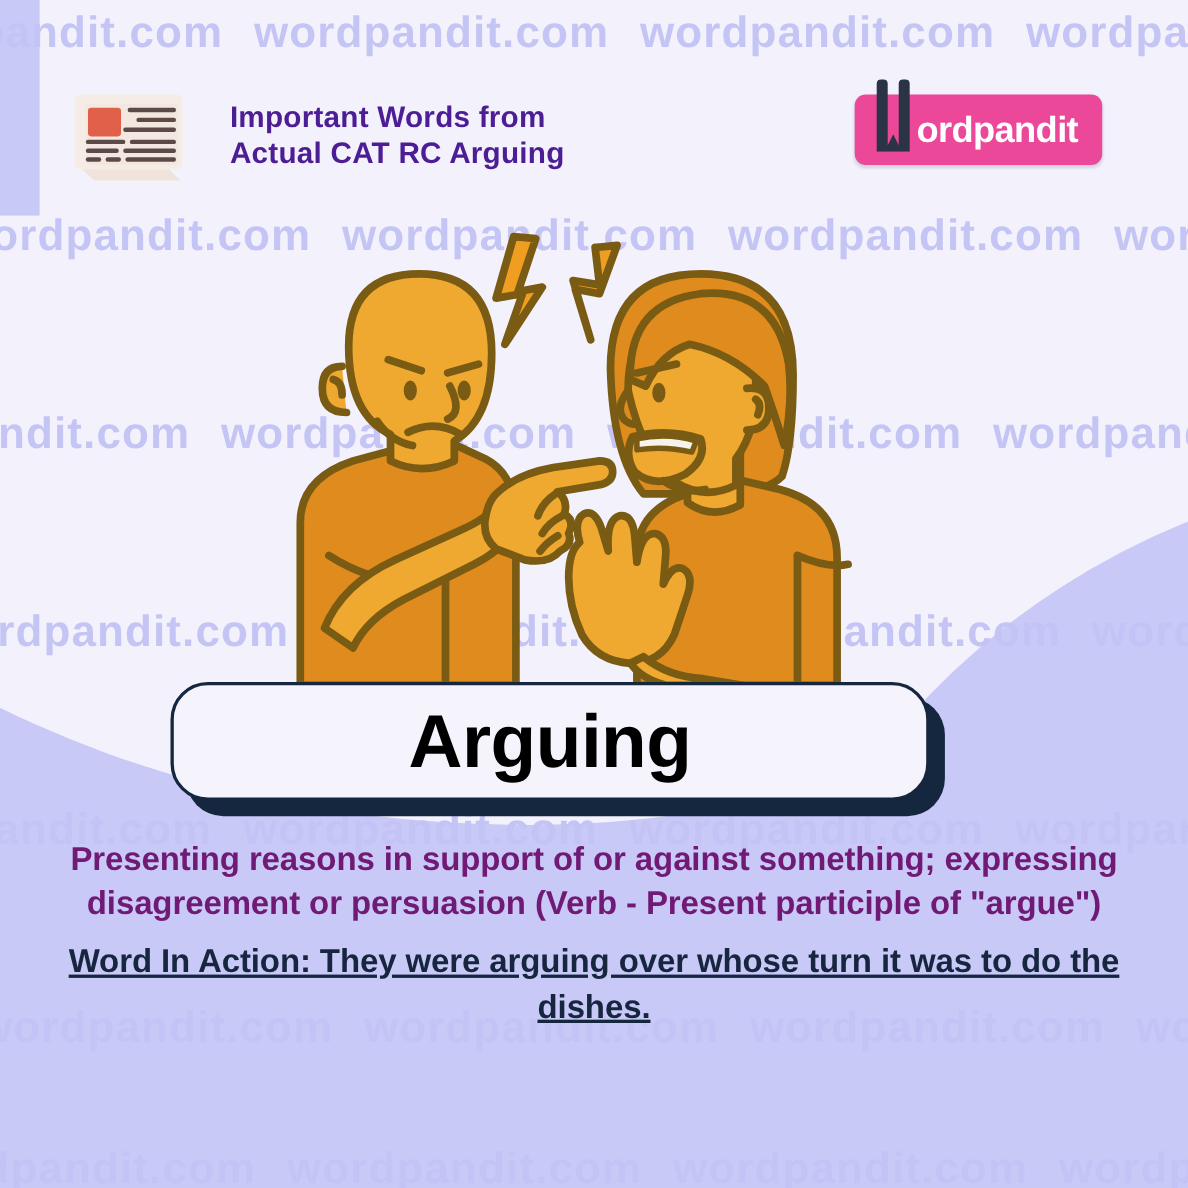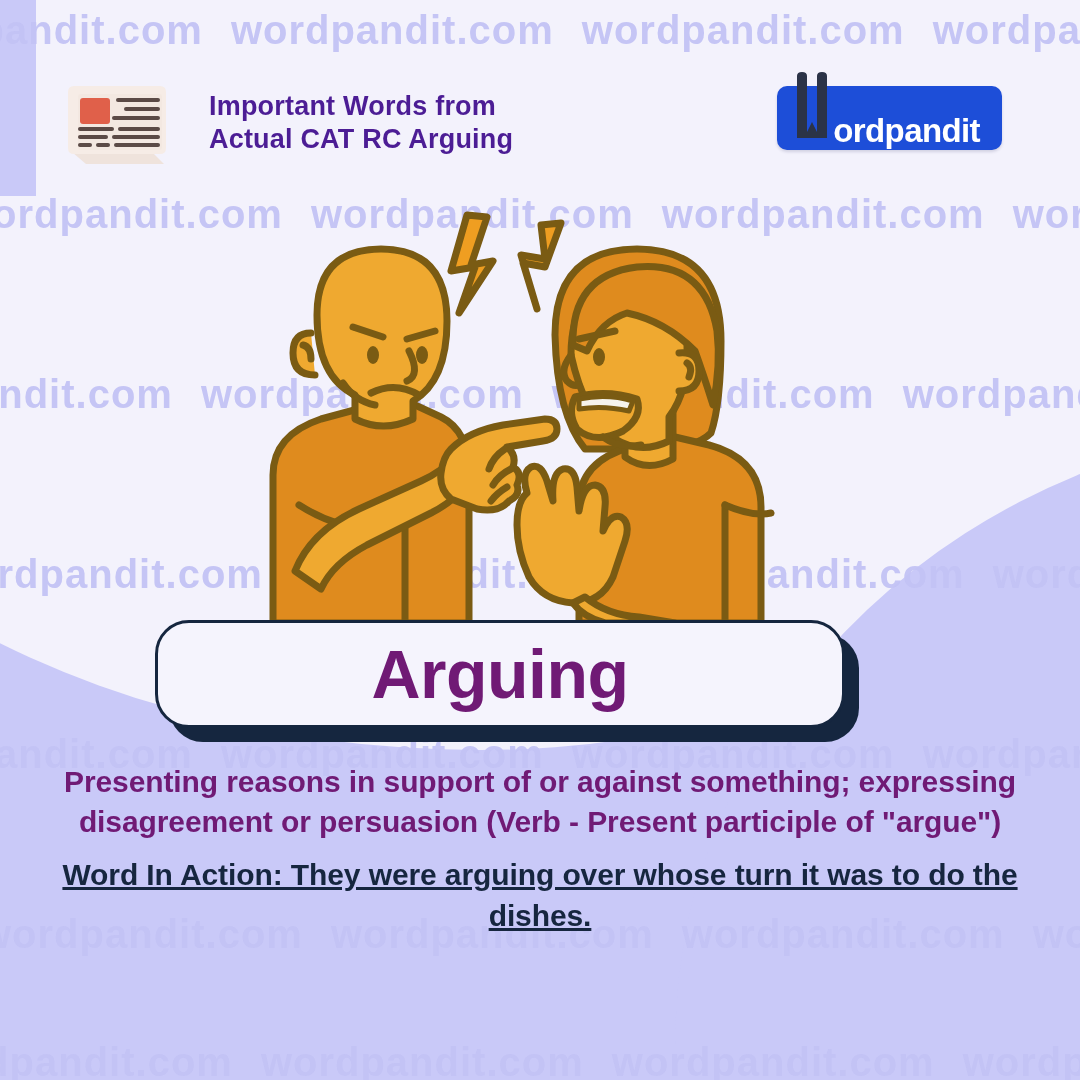--- a/index.html
+++ b/index.html
@@ -78,24 +78,24 @@
     font-size:27px; line-height:33px;
     font-weight:800;
     color:#4c1d95;
     letter-spacing:.2px;
   }
   .head-title .l2 { display:block; }
 
   .logo {
     position:absolute; right:78px; top:86px;
     height:64px;
-    background:#1d4ed8;
+    background:#ec4899;
     border-radius:10px;
     padding:0 22px 0 56px;
-    display:flex; align-items:flex-end;
+    display:flex; align-items:center;
     box-shadow:0 2px 3px rgba(60,60,110,.18);
   }
   .logo-text {
     color:#ffffff;
     font-size:33px;
     font-weight:800;
     letter-spacing:-.6px;
     font-family:"Liberation Sans", sans-serif;
   }
   .logo-bookmark {
@@ -132,21 +132,21 @@
     left:0; top:0;
     width:690px; height:108px;
     background:#f5f4fd;
     border:3px solid #15263f;
     border-radius:34px;
     display:flex; align-items:center; justify-content:center;
   }
   .card-word {
     font-size:68px;
     font-weight:800;
-    color:#701a75;
+    color:#000000;
     letter-spacing:-.5px;
     line-height:1;
   }
 
   
   .textblock {
     position:absolute;
     left:30px; top:762px;
     width:1020px;
     text-align:center;

